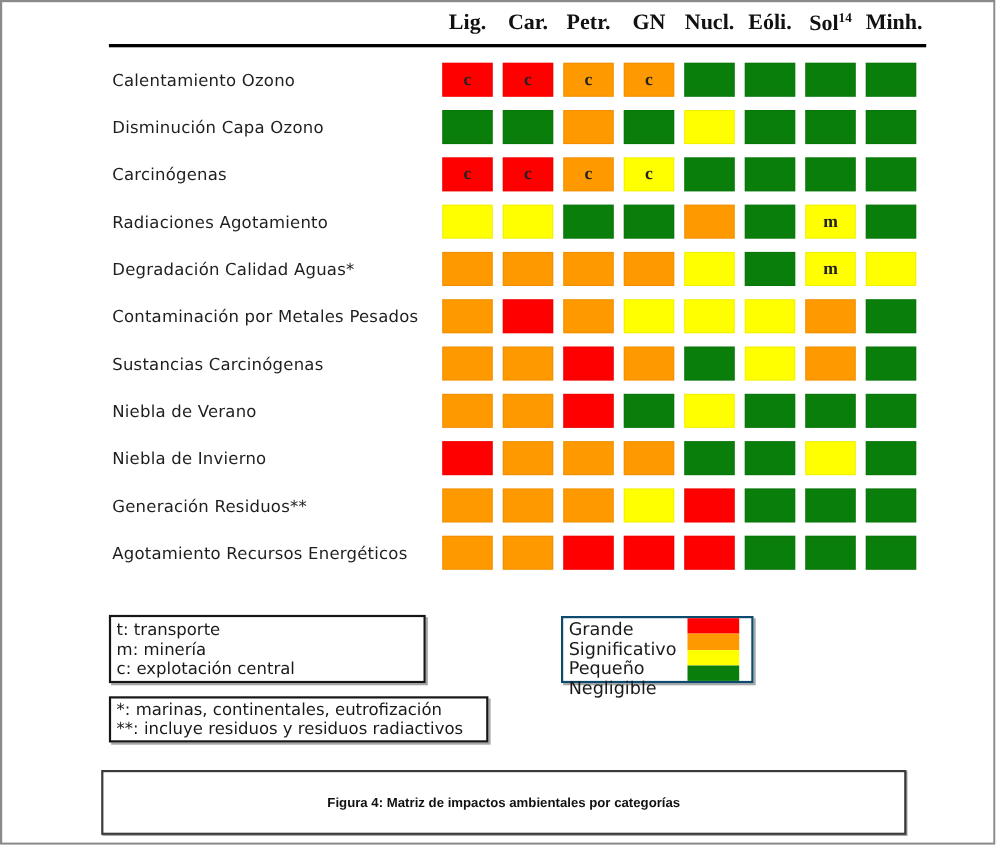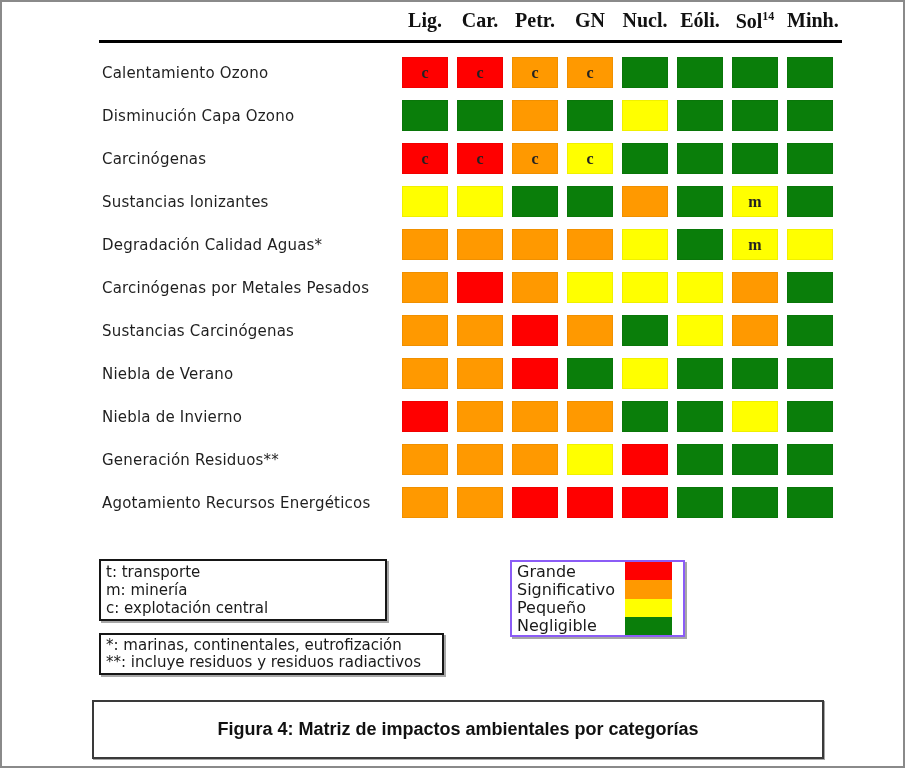--- a/index.html
+++ b/index.html
@@ -38,39 +38,39 @@
     position:absolute; left:97px; top:557px; width:288px; box-sizing:border-box;
     border:2px solid #161616; box-shadow:2px 2px 0 rgba(60,60,60,0.45);
     background:#fff; padding:2px 5px; font-size:15px; line-height:18px;
   }
   .footnotes-box {
     position:absolute; left:97px; top:631px; width:345px; box-sizing:border-box;
     border:2px solid #161616; box-shadow:2px 2px 0 rgba(60,60,60,0.45);
     background:#fff; padding:2px 5px; font-size:15px; line-height:17px; white-space:nowrap;
   }
   .scale-box {
-    position:absolute; left:508px; top:558px; width:175px; height:77px; box-sizing:border-box;
-    border:2px solid #8b5cf6; box-shadow:2px 2px 0 rgba(60,60,60,0.45); background:#fff;
+    position:absolute; left:508px; top:558px; width:175px; height:61px; box-sizing:border-box;
+    border:2px solid #0c4a6e; box-shadow:2px 2px 0 rgba(60,60,60,0.45); background:#fff;
   }
   .scale-labels {
     position:absolute; left:5px; top:1px; font-size:16px; line-height:18px; white-space:nowrap;
   }
   .scale-bar {
     position:absolute; right:11px; top:0; bottom:0; width:47px;
     display:flex; flex-direction:column;
   }
   .scale-seg { flex:1; }
   
   .caption-box {
     position:absolute; left:90px; top:698px; width:732px; height:59px; box-sizing:border-box;
     border:2px solid #3a3a3a; box-shadow:1px 1px 0 rgba(0,0,0,0.35);
     display:flex; align-items:center; justify-content:center;
   }
   .caption-text {
-    font-family:"Liberation Sans", sans-serif; font-weight:bold; font-size:18px; color:#111;
+    font-family:"Liberation Sans", sans-serif; font-weight:bold; font-size:12px; color:#111;
   }
 </style>
 </head>
 <body>
 
 <div class="page">
 
   <div class="matrix-header">
       <div class="col-h">Lig.</div>
       <div class="col-h">Car.</div>
@@ -116,21 +116,21 @@
           <div class="m-cell" style="background: rgb(255, 0, 0);">c</div>
           <div class="m-cell" style="background: rgb(255, 153, 0);">c</div>
           <div class="m-cell" style="background: rgb(255, 255, 0);">c</div>
           <div class="m-cell" style="background: rgb(10, 126, 10);"></div>
           <div class="m-cell" style="background: rgb(10, 126, 10);"></div>
           <div class="m-cell" style="background: rgb(10, 126, 10);"></div>
           <div class="m-cell" style="background: rgb(10, 126, 10);"></div>
         </div>
       </div>
       <div class="m-row">
-        <div class="m-label">Sustancias Ionizantes</div>
+        <div class="m-label">Radiaciones Agotamiento</div>
         <div class="m-cells">
           <div class="m-cell" style="background: rgb(255, 255, 0);"></div>
           <div class="m-cell" style="background: rgb(255, 255, 0);"></div>
           <div class="m-cell" style="background: rgb(10, 126, 10);"></div>
           <div class="m-cell" style="background: rgb(10, 126, 10);"></div>
           <div class="m-cell" style="background: rgb(255, 153, 0);"></div>
           <div class="m-cell" style="background: rgb(10, 126, 10);"></div>
           <div class="m-cell" style="background: rgb(255, 255, 0);">m</div>
           <div class="m-cell" style="background: rgb(10, 126, 10);"></div>
         </div>
@@ -142,21 +142,21 @@
           <div class="m-cell" style="background: rgb(255, 153, 0);"></div>
           <div class="m-cell" style="background: rgb(255, 153, 0);"></div>
           <div class="m-cell" style="background: rgb(255, 153, 0);"></div>
           <div class="m-cell" style="background: rgb(255, 255, 0);"></div>
           <div class="m-cell" style="background: rgb(10, 126, 10);"></div>
           <div class="m-cell" style="background: rgb(255, 255, 0);">m</div>
           <div class="m-cell" style="background: rgb(255, 255, 0);"></div>
         </div>
       </div>
       <div class="m-row">
-        <div class="m-label">Carcinógenas por Metales Pesados</div>
+        <div class="m-label">Contaminación por Metales Pesados</div>
         <div class="m-cells">
           <div class="m-cell" style="background: rgb(255, 153, 0);"></div>
           <div class="m-cell" style="background: rgb(255, 0, 0);"></div>
           <div class="m-cell" style="background: rgb(255, 153, 0);"></div>
           <div class="m-cell" style="background: rgb(255, 255, 0);"></div>
           <div class="m-cell" style="background: rgb(255, 255, 0);"></div>
           <div class="m-cell" style="background: rgb(255, 255, 0);"></div>
           <div class="m-cell" style="background: rgb(255, 153, 0);"></div>
           <div class="m-cell" style="background: rgb(10, 126, 10);"></div>
         </div>

